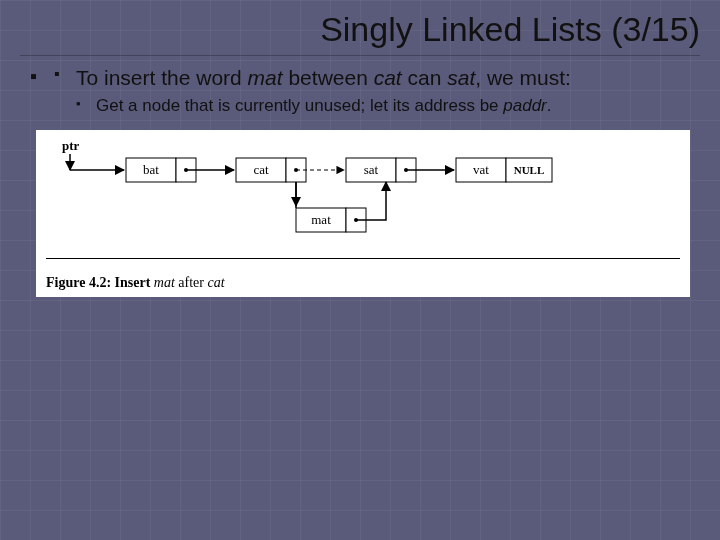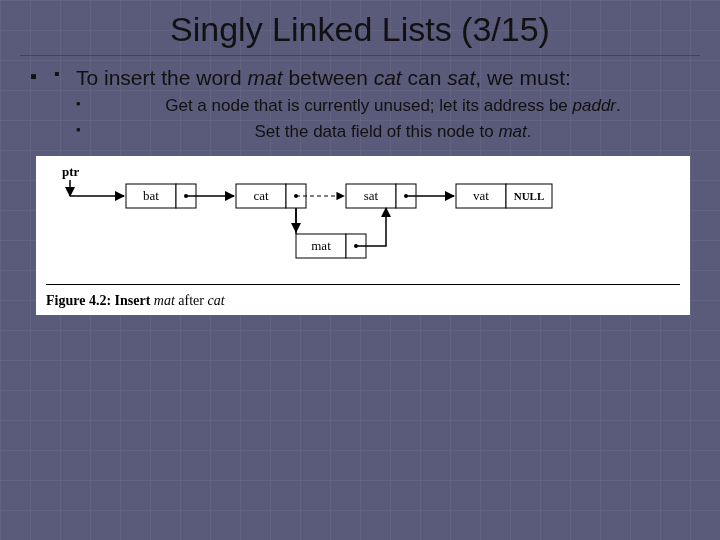--- a/index.html
+++ b/index.html
@@ -19,21 +19,21 @@
       linear-gradient(90deg, rgba(255,255,255,0.05) 1px, transparent 1px);
     background-size: 30px 30px;
     box-sizing: border-box;
     padding: 0;
     position: relative;
   }
   .title {
     color: #111;
     font-size: 34px;
     font-weight: normal;
-    text-align: center;
+    text-align: right;
     padding: 10px 0 6px 0;
     margin: 0 20px 8px 20px;
     border-bottom: 1px solid rgba(0,0,0,0.25);
   }
   .content {
     padding: 0 30px 0 30px;
     color: #111;
   }
   ul {
     list-style: none;
@@ -68,21 +68,20 @@
   .l2 > li::before {
     content: "▪";
     position: absolute;
     left: 0;
     top: 0;
     color: #111;
     font-size: 16px;
   }
   .l3 {
     margin-top: 4px;
-    text-align: center;
   }
   .l3 > li {
     font-size: 17px;
     line-height: 1.35;
     padding-left: 20px;
     position: relative;
     margin-bottom: 3px;
   }
   .l3 > li::before {
     content: "▪";
@@ -97,43 +96,40 @@
     background: #fff;
     margin: 12px 30px 0 36px;
     padding: 8px 10px 6px 10px;
     box-sizing: border-box;
   }
   .figure-caption {
     font-family: "Times New Roman", serif;
     font-size: 14px;
     color: #000;
     border-top: 1px solid #000;
-    padding-top: 8px;
+    padding-top: 16px;
     margin-top: 6px;
   }
 </style>
 </head>
 <body>
 
 <div class="slide">
 
   <h1 class="title">Singly Linked Lists (3/15)</h1>
 
   <div class="content">
     <ul class="l1">
       <li>
         <ul class="l2">
           <li>
             <span>To insert the word </span><span class="it">mat</span><span> between </span><span class="it">cat</span><span> can </span><span class="it">sat</span><span>, we must:</span>
             <ul class="l3">
               <li>
                 <span>Get a node that is currently unused; let its address be </span><span class="it">paddr</span><span>.</span>
-              </li>
-              <li>
-                <span>Set the data field of this node to </span><span class="it">mat</span><span>.</span>
               </li>
             </ul>
           </li>
         </ul>
       </li>
     </ul>
   </div>
 
   <div class="figure-wrap">
     <svg width="640" height="110" viewBox="0 0 640 110">

